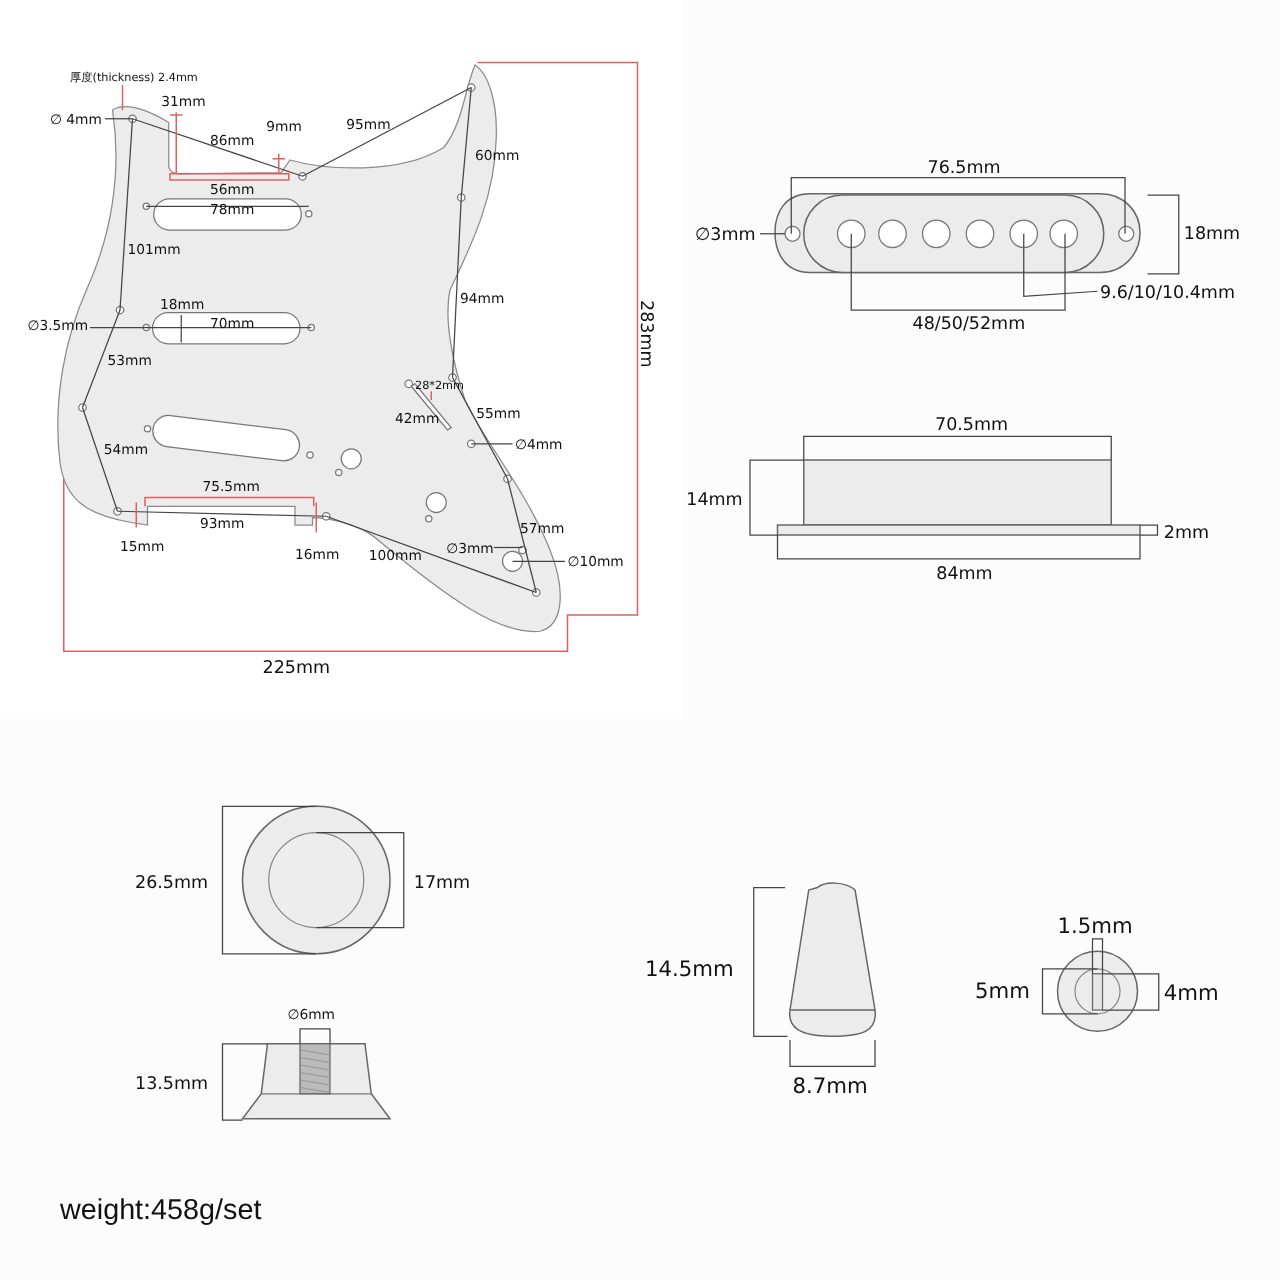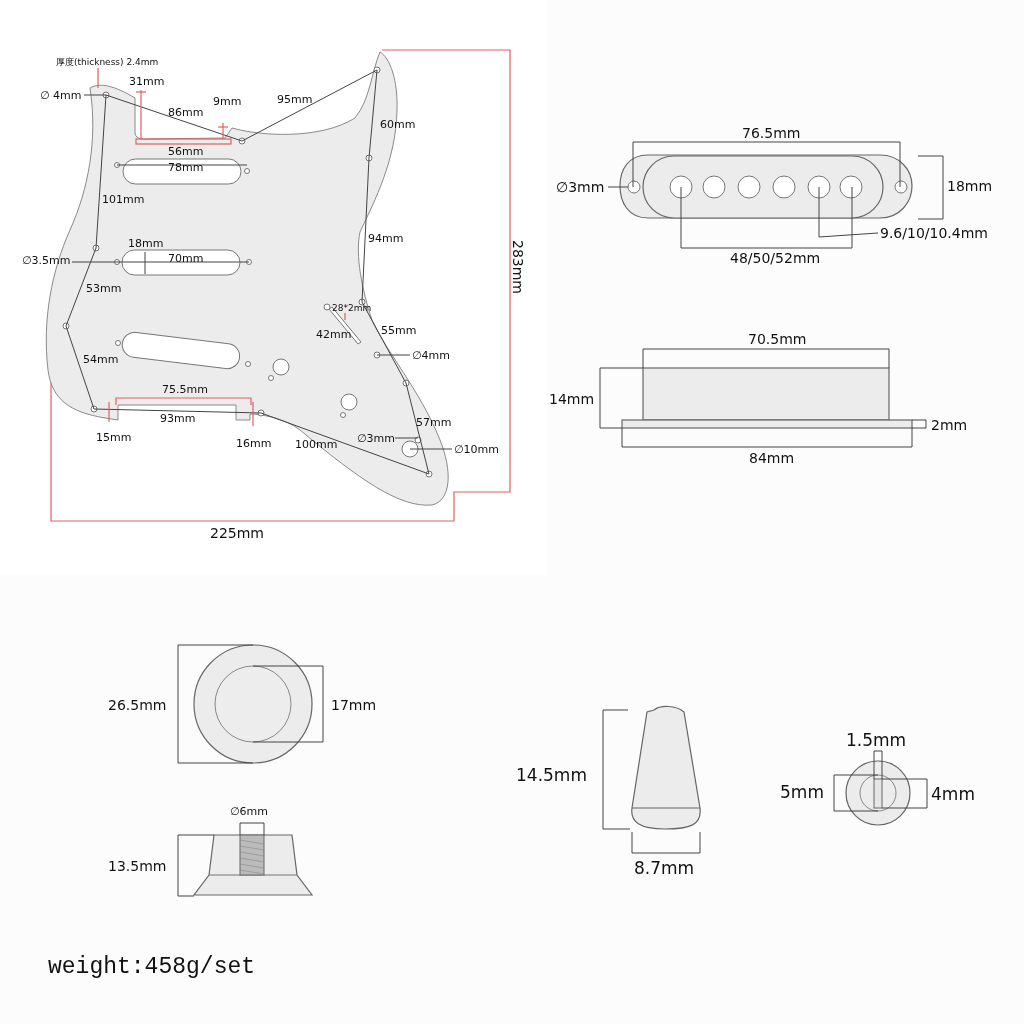--- a/index.html
+++ b/index.html
@@ -10,21 +10,21 @@
   svg text { font-family: "DejaVu Sans", "Liberation Sans", sans-serif; fill:#111; }
   .lbl-s { font-size:11px; }
   .lbl-xs { font-size:9px; }
   .lbl-m { font-size:14px; }
   .lbl-l { font-size:17px; }
   .pg { fill:#ececec; stroke:#8a8a8a; stroke-width:1; }
   .part { fill:#ececec; stroke:#666; stroke-width:1.2; }
   .hole { fill:#fff; stroke:#777; stroke-width:1; }
   .dim { fill:none; stroke:#444; stroke-width:1; }
   .red { fill:none; stroke:#e06060; stroke-width:1.2; }
-  .weight { position:absolute; left:48px; top:954px; font-size:23px; font-family:Liberation Mono, monospace; }
+  .weight { position:absolute; left:48px; top:954px; font-size:23px; font-family:Liberation Sans, sans-serif; }
 </style>
 </head>
 <body>
 
 <div class="panel-white"></div>
 
 <svg width="1024" height="1024" viewBox="0 0 1024 1024">
 
   <g>
 

